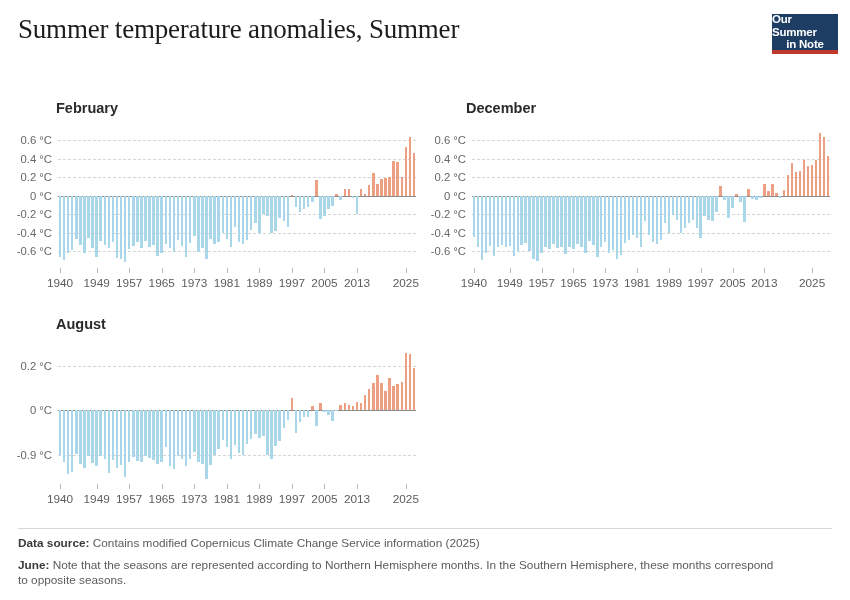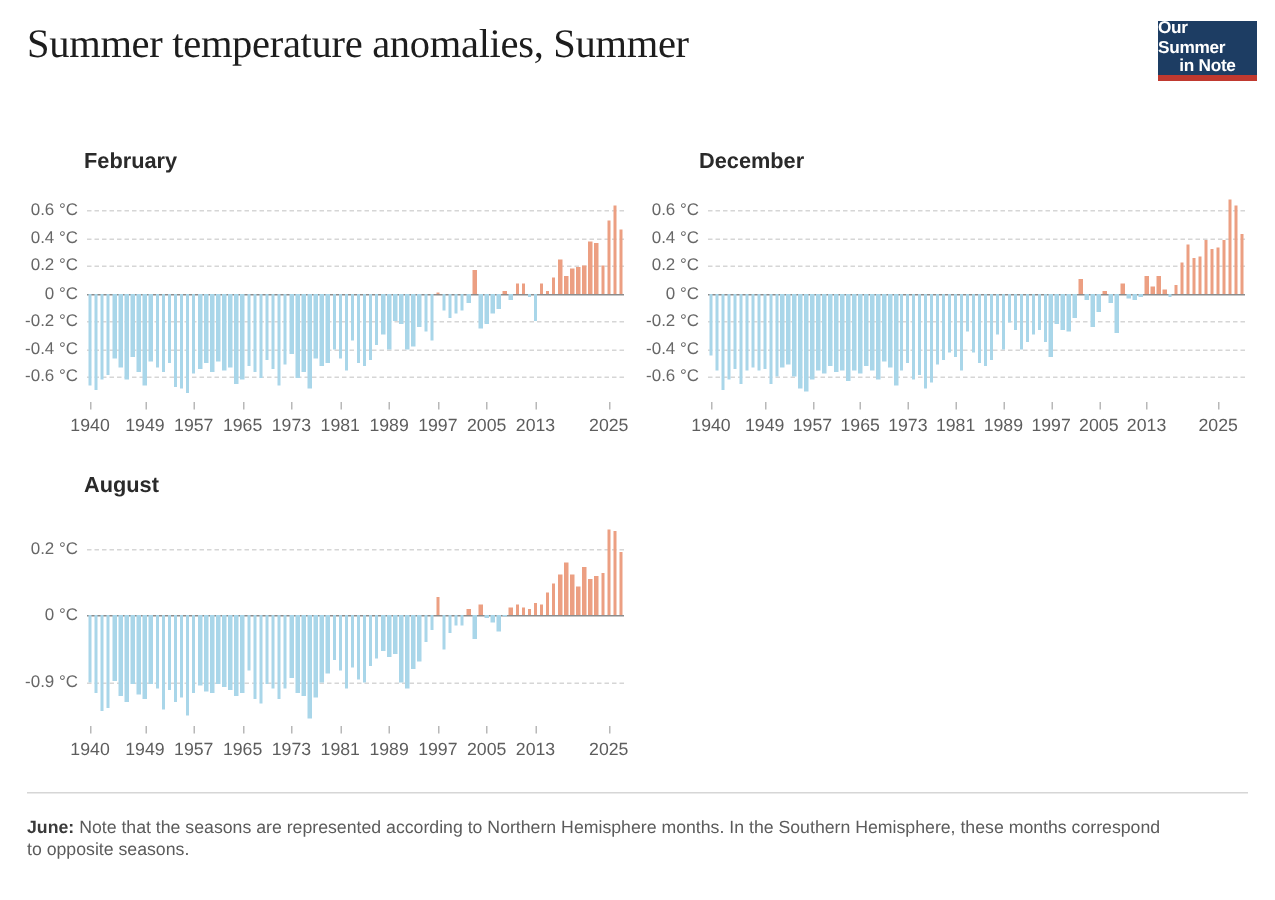--- a/index.html
+++ b/index.html
@@ -469,20 +469,24 @@
       <div class="xlabel" style="left: 324.466px; top: 492px;">2005</div>
       <div class="tick" style="left: 357.011px; top: 484px;"></div>
       <div class="xlabel" style="left: 357.011px; top: 492px;">2013</div>
       <div class="tick" style="left: 405.83px; top: 484px;"></div>
       <div class="xlabel" style="left: 405.83px; top: 492px;">2025</div>
     </div>
 
   <div class="footer">
     <div class="rule"></div>
     <div class="src-row">
+      <div class="src-left">
+        <b>Data source:</b>
+        <span>Contains modified Copernicus Climate Change Service information (2025)</span>
+      </div>
     </div>
     <div class="note">
       <b>June:</b>
       <span>Note that the seasons are represented according to Northern Hemisphere months. In the Southern Hemisphere, these months correspond to opposite seasons.</span>
     </div>
   </div>
 
 </div>
 
 </body></html>

